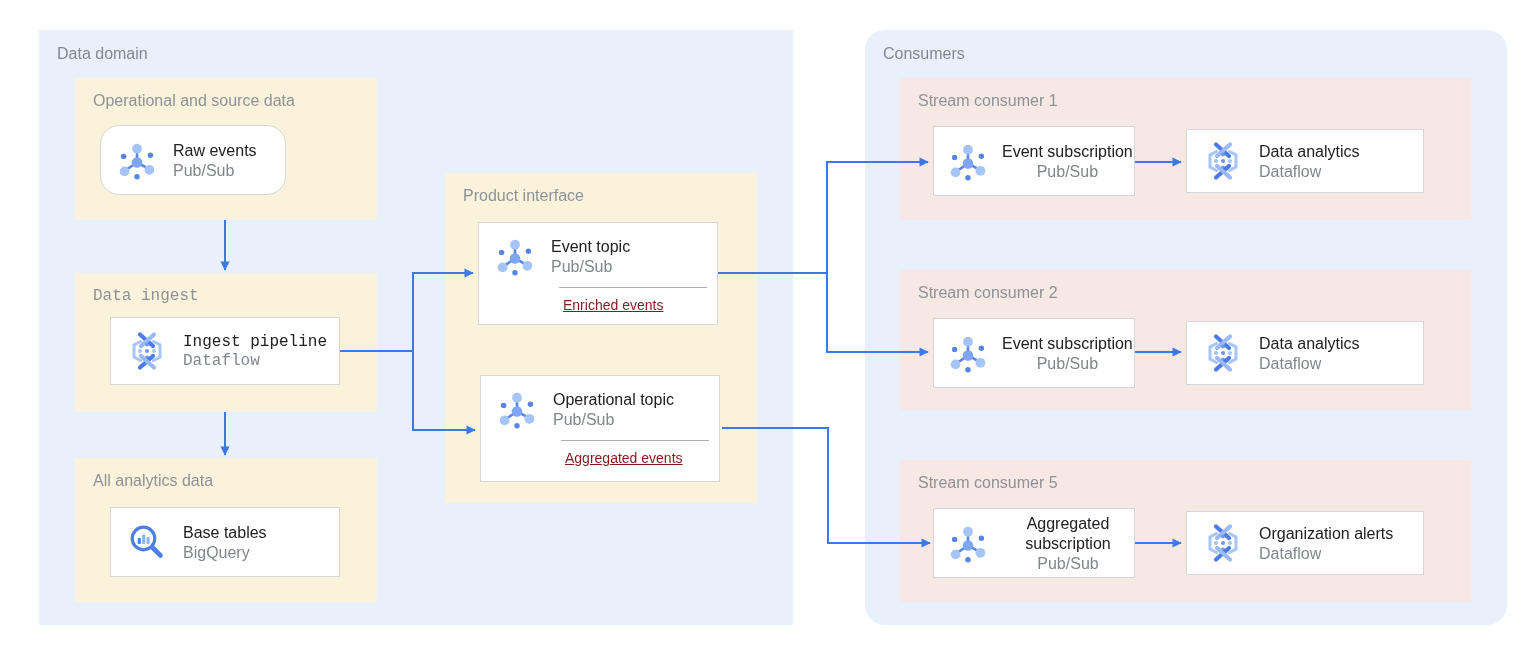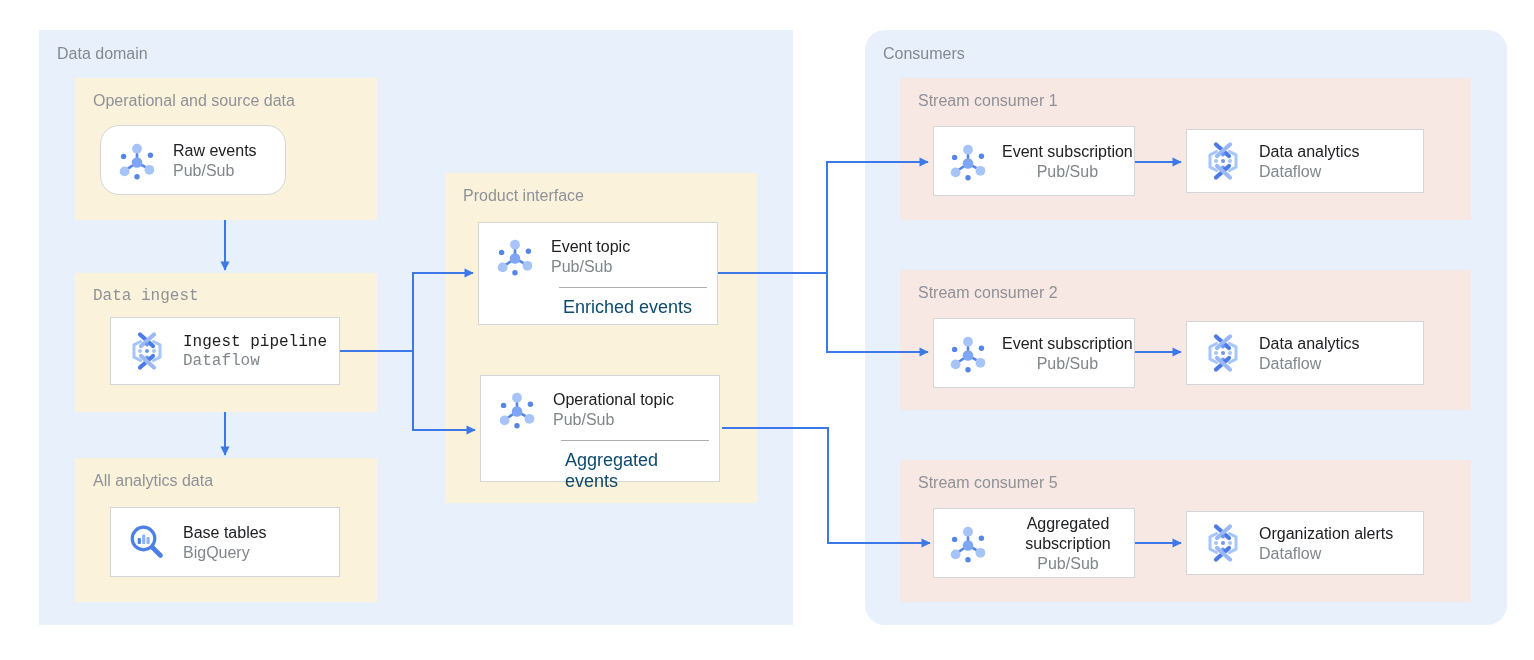--- a/index.html
+++ b/index.html
@@ -29,21 +29,21 @@
   .node-text{margin-left:16px;min-width:0;}
   .card-title{font-size:16px;color:#202124;line-height:20px;}
   .card-sub{font-size:16px;color:#80868B;line-height:19px;}
   #c-raw{left:25px;top:47px;width:186px;height:70px;border-radius:19px;}
   #c-ingest{left:35px;top:44px;width:230px;height:68px;}
   #c-base{left:35px;top:49px;width:230px;height:70px;}
   #c-event-topic{left:33px;top:49px;width:240px;height:103px;}
   #c-agg-topic{left:35px;top:202px;width:240px;height:107px;}
   .topic-card .node-row{height:58px;padding-top:4px;}
   .topic-divider{border:0;border-top:1px solid #ACAEB1;margin:2px 10px 0 80px;}
-  .topic-note{margin:9px 8px 0 84px;font-size:18px;color:#0c4a6e;}
+  .topic-note{margin:9px 8px 0 84px;font-size:14px;color:#7f1d1d;text-decoration:underline;}
   .src-card{left:33px;top:48px;width:202px;height:70px;}
   .tgt-card{left:286px;top:51px;width:238px;height:64px;}
   .src-card .node-icon{margin-left:14px;}
   .src-card .node-text{margin-left:14px;text-align:center;}
   #arrows{position:absolute;left:0;top:0;pointer-events:none;}
   #icon-defs{position:absolute;width:0;height:0;}
 </style>
 </head>
 <body>
 

